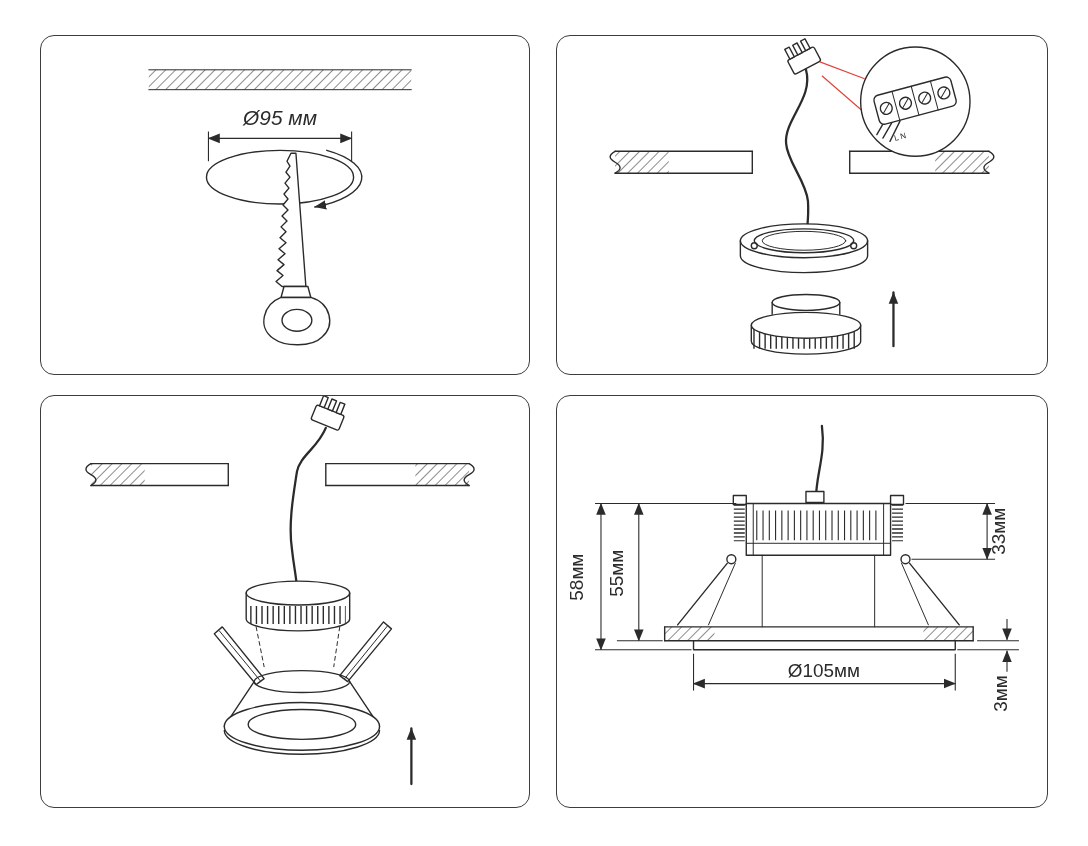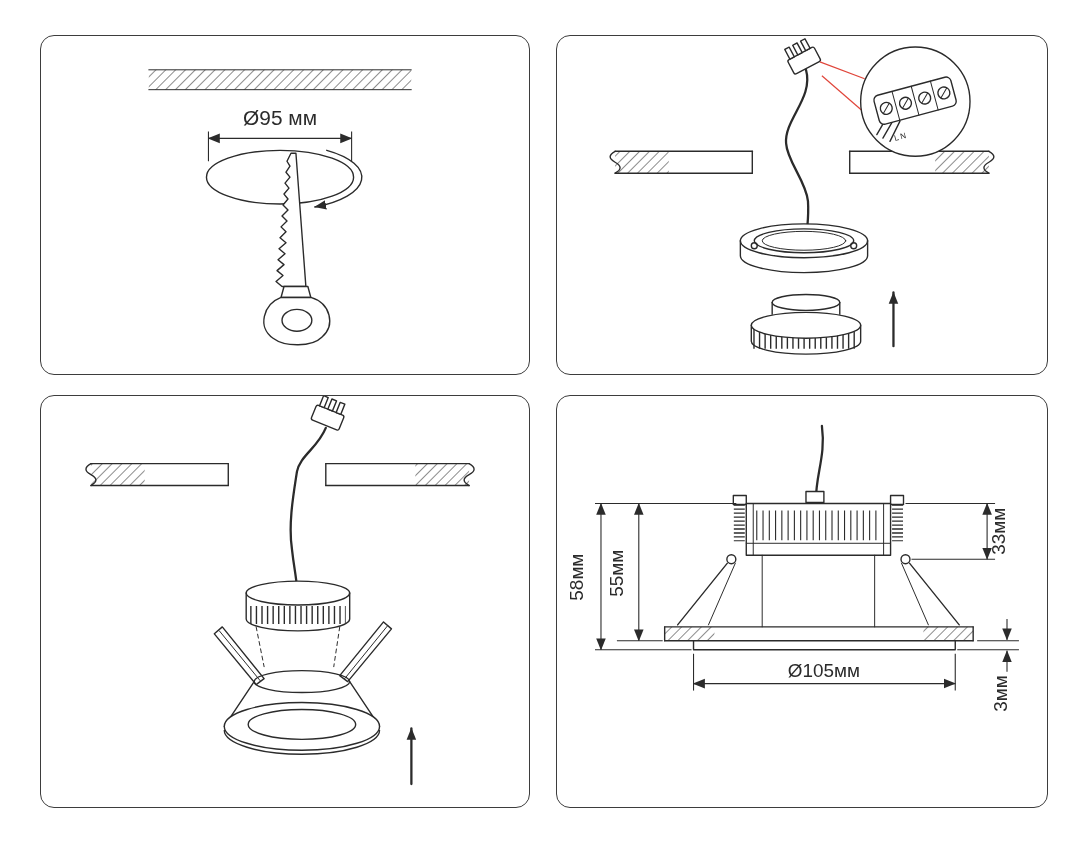--- a/index.html
+++ b/index.html
@@ -1,18 +1,18 @@
 <!DOCTYPE html>
 <html><head>
 <meta charset="utf-8">
 <style>
   html,body{margin:0;padding:0;background:#ffffff;}
   body{width:1088px;height:846px;position:relative;font-family:"Liberation Sans",sans-serif;}
   .panel{position:absolute;border:1.6px solid #3d3d3d;border-radius:14px;background:#fff;box-sizing:border-box;overflow:hidden;}
-  #panel-1{left:40px;top:35px;width:490px;height:340px;}
+  #panel-1{left:40px;top:35px;width:490px;height:340px;font-style:italic;}
   #panel-2{left:556px;top:35px;width:492px;height:340px;}
   #panel-3{left:40px;top:395px;width:490px;height:413px;}
   #panel-4{left:556px;top:395px;width:492px;height:413px;}
   svg.draw{display:block;width:100%;height:100%;}
   .ln{stroke:#2b2b2b;stroke-width:1.4;fill:none;stroke-linecap:round;stroke-linejoin:round;}
   .lnf{stroke:#2b2b2b;stroke-width:1.4;fill:#ffffff;stroke-linejoin:round;}
   .thick{stroke-width:2.3;}
   .thin{stroke-width:1;}
   .dl{stroke-width:1.1;stroke-linecap:butt;}
   .dim{font-size:21px;fill:#2b2b2b;}

